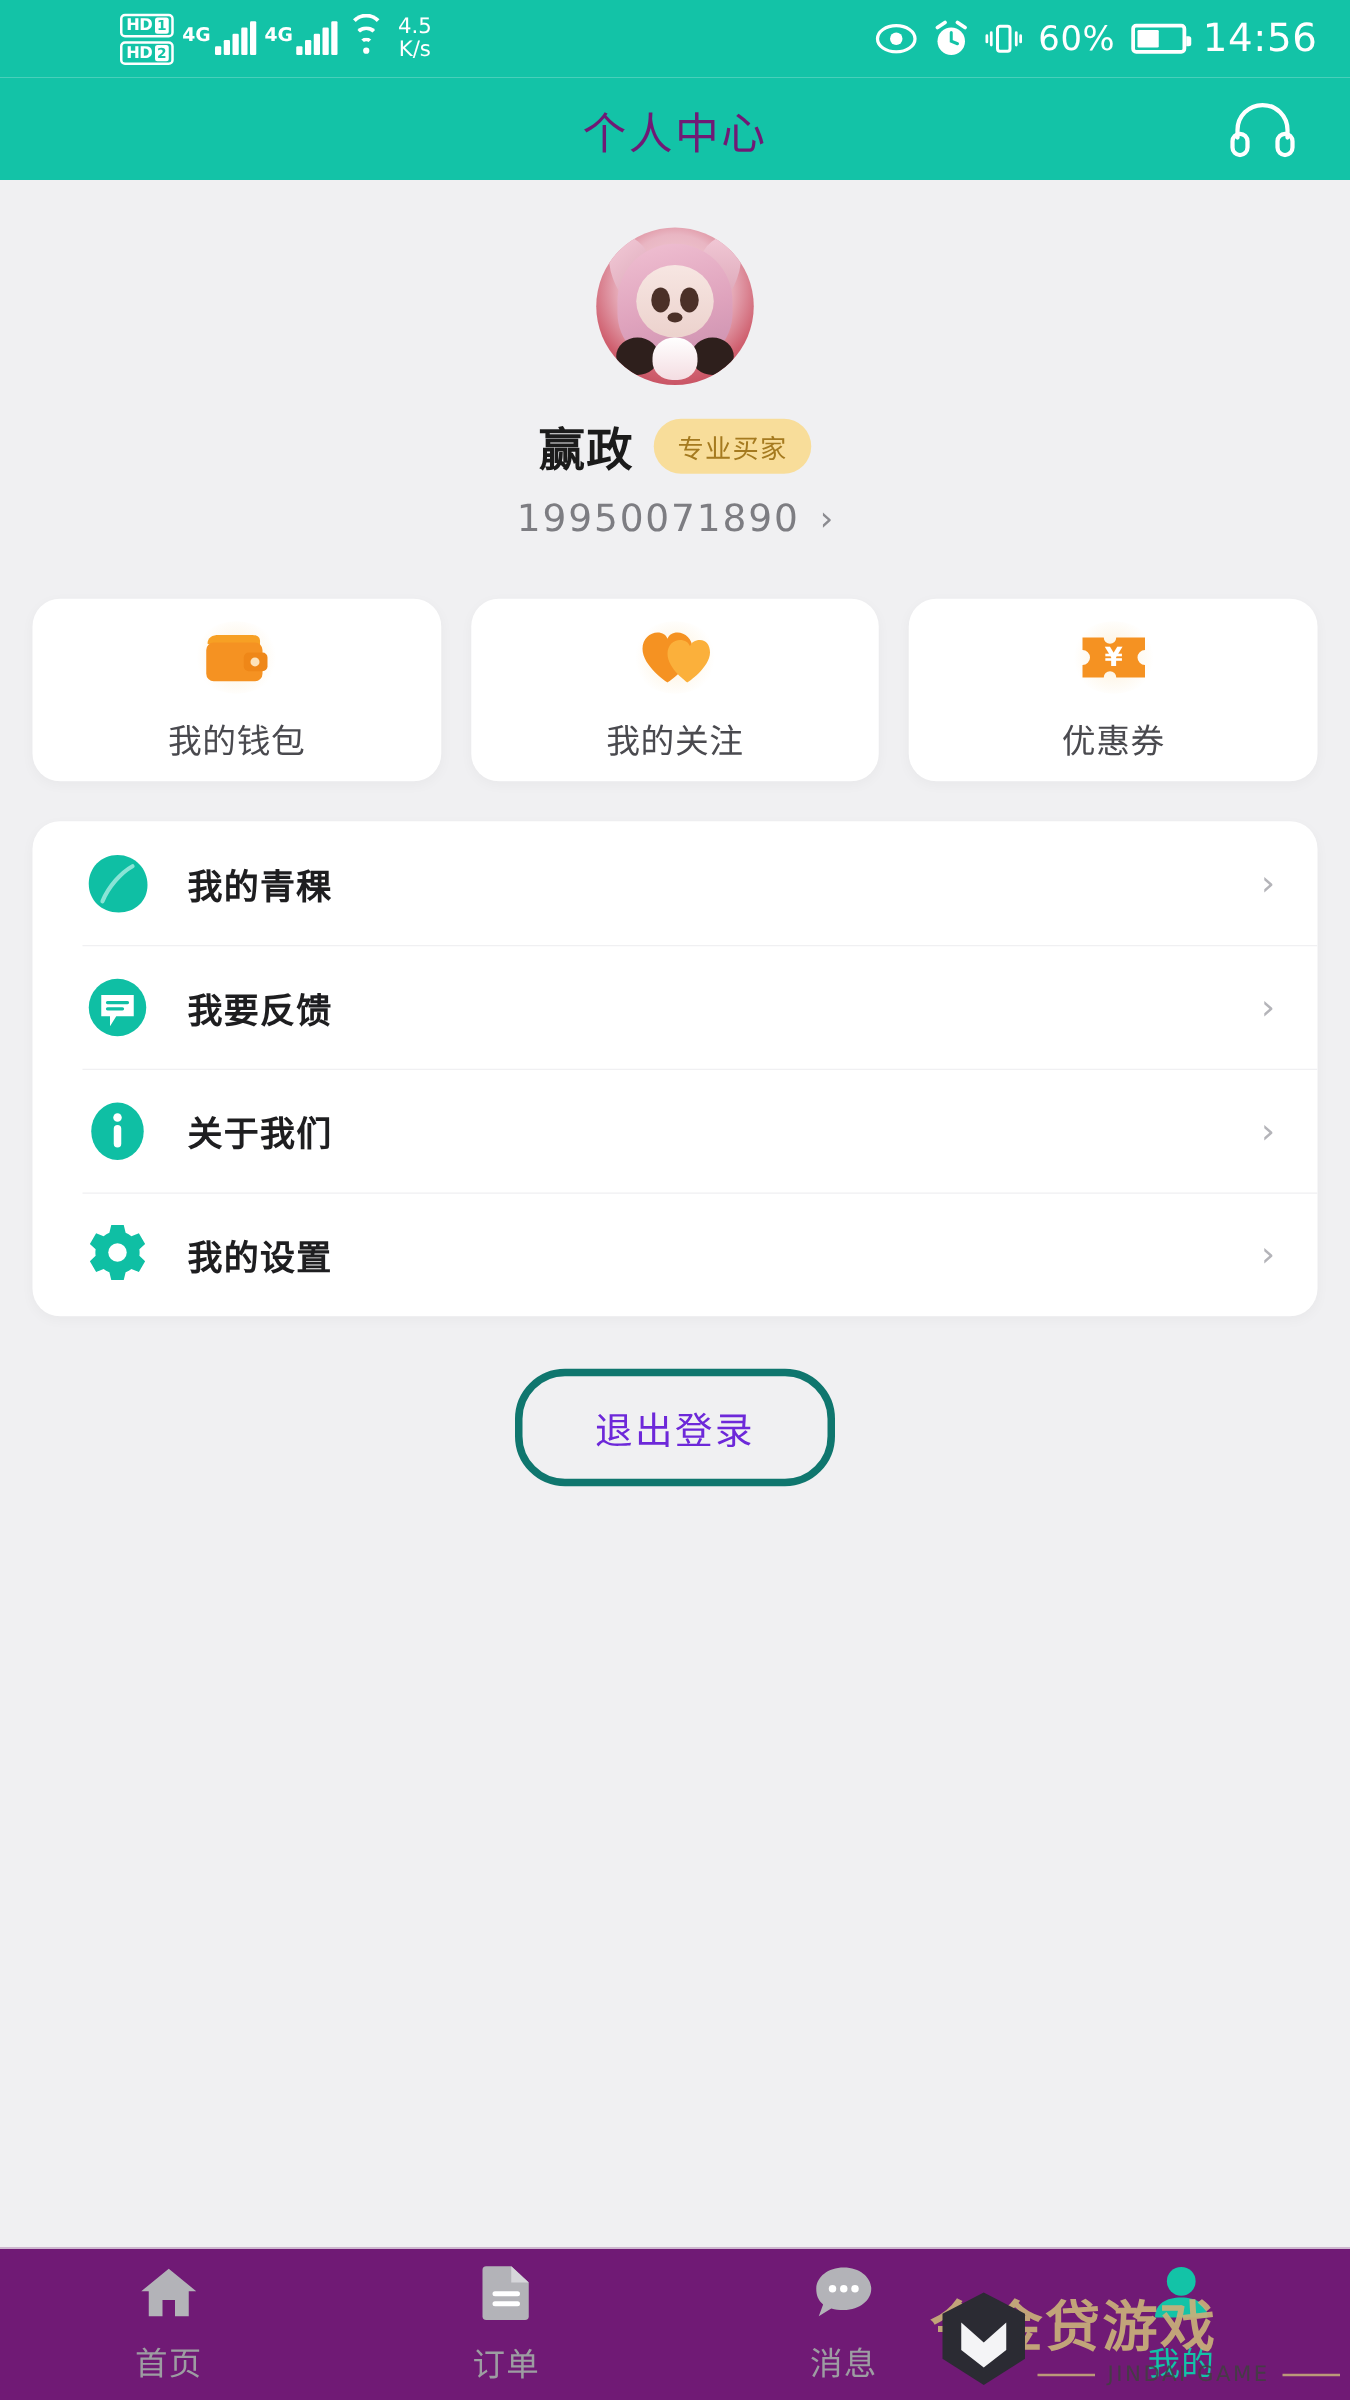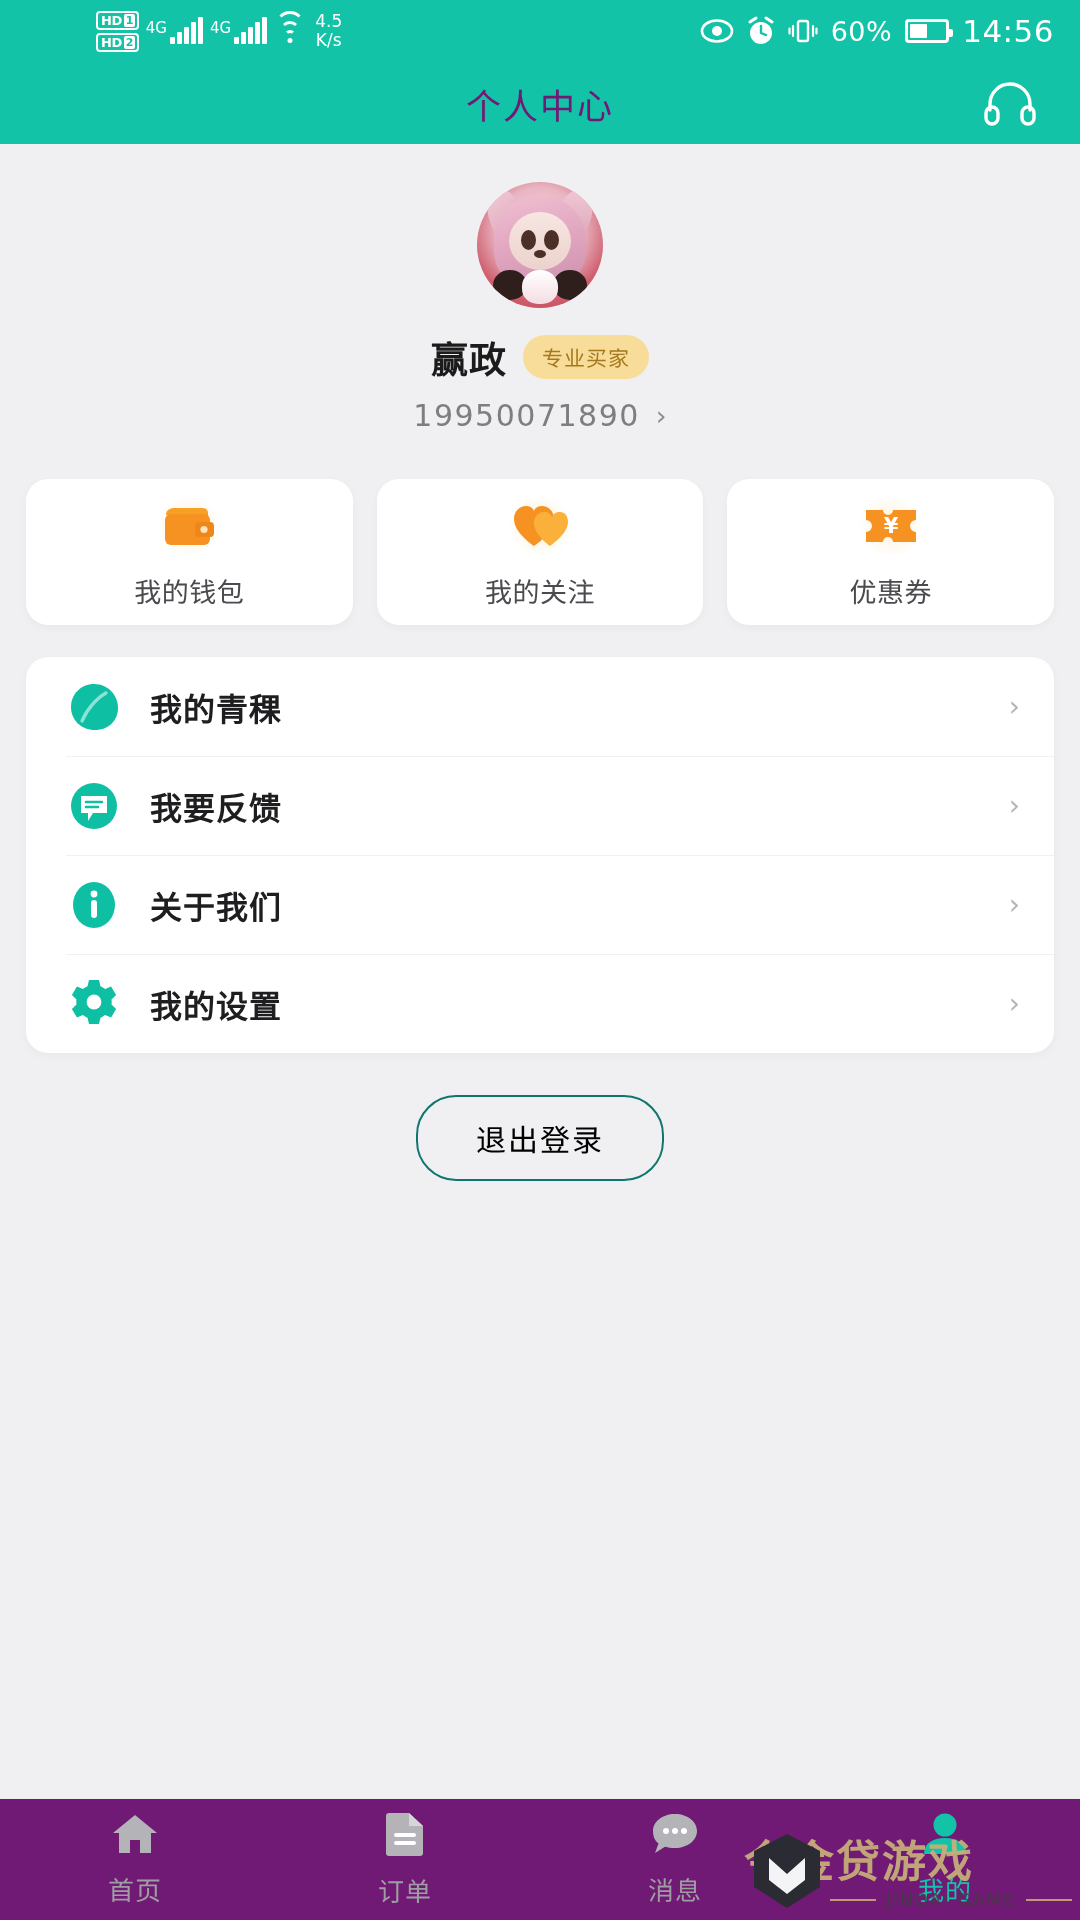--- a/index.html
+++ b/index.html
@@ -18,21 +18,21 @@
   .sb-left{ display:flex; align-items:center; gap:7px; padding-left:96px; }
   .hd-stack{ display:flex; flex-direction:column; gap:3px; }
   .hd-chip{
     display:flex; align-items:center; gap:2px;
     border:2px solid #fff; border-radius:4px; padding:0 2px 0 3px;
     font-size:13px; font-weight:bold; line-height:15px; letter-spacing:-.5px;
   }
   .hd-chip i{ font-style:normal; background:#fff; color:#13c3a7; border-radius:2px;
     font-size:11px; padding:0 2px; line-height:13px; }
   .sig-grp{ display:flex; align-items:flex-end; gap:3px; }
-  .sig-grp .g{ font-size:15px; font-weight:normal; align-self:flex-start; margin-top:1px;}
+  .sig-grp .g{ font-size:15px; font-weight:bold; align-self:flex-start; margin-top:1px;}
   .bars{ display:flex; align-items:flex-end; gap:2px; height:26px; }
   .bars span{ width:5px; background:#fff; border-radius:1px; }
   .bars span:nth-child(1){ height:7px; }
   .bars span:nth-child(2){ height:12px; }
   .bars span:nth-child(3){ height:17px; }
   .bars span:nth-child(4){ height:22px; }
   .bars span:nth-child(5){ height:27px; }
   .wifi{ position:relative; width:32px; height:26px; }
   .wifi b{ position:absolute; left:50%; bottom:3px; transform:translateX(-50%);
     border:3px solid #fff; border-bottom-color:transparent;
@@ -120,27 +120,27 @@
 
   
   .menu{ margin:32px 26px 0; background:#fff; border-radius:22px;
     box-shadow:0 3px 10px rgba(0,0,0,.035); overflow:hidden; }
   .mrow{ display:flex; align-items:center; height:99px; padding:0 34px 0 40px;
     position:relative; }
   .mrow + .mrow::before{ content:""; position:absolute; left:40px; right:0; top:0;
     height:1px; background:#f0f0f2; }
   .mrow .mico{ width:56px; height:56px; display:flex; align-items:center;
     justify-content:center; margin-right:28px; }
-  .mrow .mlbl{ font-size:32px; color:#1e1e20; font-weight:bold; letter-spacing:1px; }
+  .mrow .mlbl{ font-size:28px; color:#1e1e20; font-weight:bold; letter-spacing:1px; }
   .mrow .mchev{ margin-left:auto; color:#b4b4b9; font-size:28px; }
 
   
   .logout-wrap{ display:flex; justify-content:center; margin-top:42px; }
-  .logout{ border:2px solid #0f766e; border-radius:40px; background:transparent;
-    padding:19px 58px; font-size:30px; color:#000000; letter-spacing:2px;
+  .logout{ border:6px solid #0f766e; border-radius:40px; background:transparent;
+    padding:19px 58px; font-size:30px; color:#6d28d9; letter-spacing:2px;
     font-family:inherit; }
 
   
   .tabbar{ position:absolute; left:0; bottom:0; width:1080px; height:122px;
     background:#701a75; border-top:1px solid #ececed; display:flex; }
   .tab{ flex:1; display:flex; flex-direction:column; align-items:center;
     justify-content:center; gap:10px; }
   .tab .tlbl{ font-size:26px; color:#9d9da2; letter-spacing:1px; }
   .tab.active .tlbl{ color:#13c3a7; }
 

